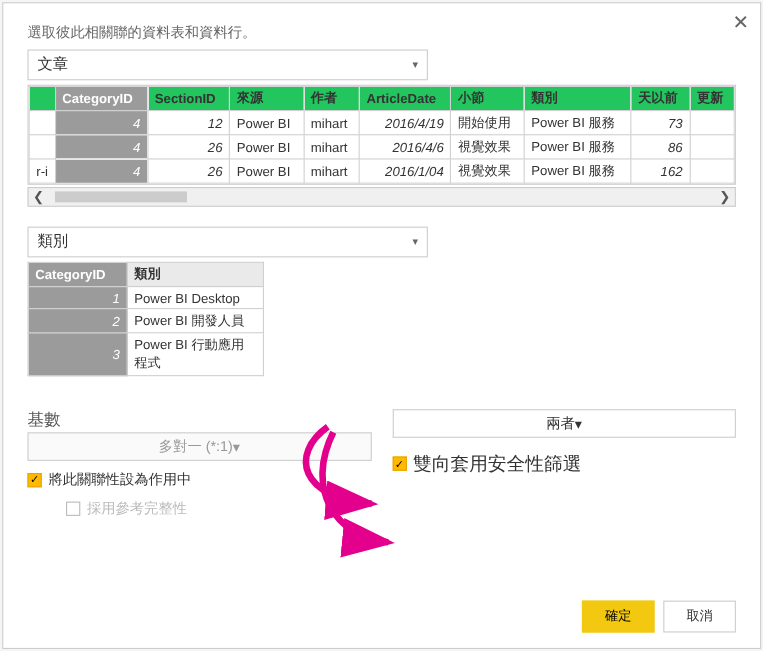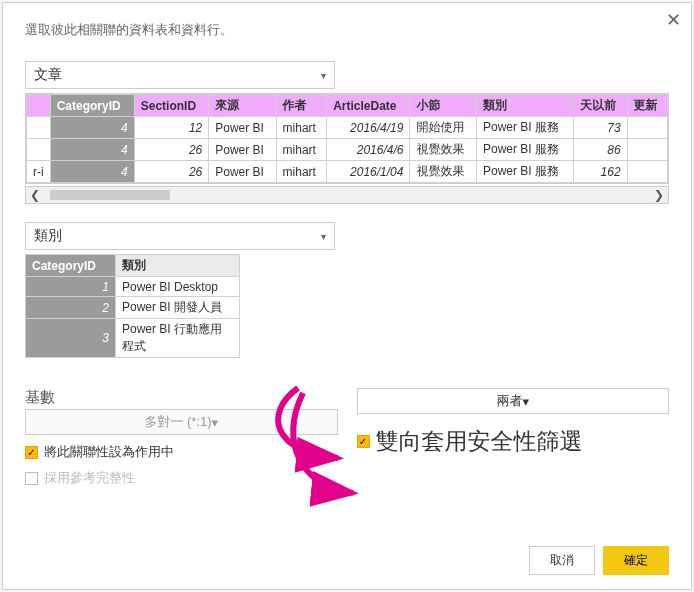--- a/index.html
+++ b/index.html
@@ -1,25 +1,25 @@
 <!DOCTYPE html>
 <html><head>
 <meta charset="utf-8">
 <style>
 * { box-sizing: border-box; margin: 0; padding: 0; }
 body { font-family: "Microsoft JhengHei", "Segoe UI", sans-serif; font-size: 13px; color: #333; background: #f5f5f5; width: 694px; height: 592px; overflow: hidden; }
 .dialog { background: #fff; border: 1px solid #ccc; width: 690px; height: 588px; margin: 2px; position: relative; padding: 18px 22px; }
 .close-x { position: absolute; top: 6px; right: 10px; font-size: 18px; color: #666; cursor: pointer; }
 .title { font-size: 22px; color: #444; font-weight: 400; margin-bottom: 8px; }
-.subtitle { font-size: 13px; color: #666; margin-bottom: 22px; }
-.dropdown { width: 310px; border: 1px solid #ccc; padding: 4px 8px; font-size: 14px; background: #fff; position: relative; margin-bottom: 4px; display: flex; justify-content: space-between; align-items: center; cursor: pointer; }
+.subtitle { font-size: 13px; color: #666; margin-bottom: 6px; }
+.dropdown { width: 364px; border: 1px solid #ccc; padding: 4px 8px; font-size: 14px; background: #fff; position: relative; margin-bottom: 4px; display: flex; justify-content: space-between; align-items: center; cursor: pointer; }
 .dropdown .caret { font-size: 10px; color: #666; }
 .tbl { border-collapse: collapse; width: 100%; font-size: 12px; }
 .tbl th, .tbl td { border: 1px solid #d0d0d0; padding: 2px 6px; height: 20px; text-align: left; white-space: nowrap; overflow: hidden; }
-.tbl th { background: #f0abfc; font-weight: bold; color: #333; }
+.tbl th { background: #22c55e; font-weight: bold; color: #333; }
 .tbl .hl-col { background: #9b9b9b; color: #fff; }
 .tbl td.hl { background: #9b9b9b; color: #fff; text-align: right; font-style: italic; }
 .tbl td.num { text-align: right; font-style: italic; margin-left: 35px; }
 .tbl-wrap { border: 1px solid #ccc; overflow: hidden; margin-bottom: 2px; }
 .scrollbar { display: flex; align-items: center; justify-content: space-between; background: #f0f0f0; border: 1px solid #ccc; height: 18px; padding: 0 4px; }
 .scrollbar .thumb { background: #ccc; height: 10px; width: 120px; margin-left: 6px; }
 .scrollbar .arrow { font-size: 12px; color: #555; cursor: pointer; }
 .section2 { margin-top: 18px; }
 .tbl2-wrap { width: 215px; }
 .tbl2 { border-collapse: collapse; width: 100%; font-size: 12px; }
@@ -27,22 +27,22 @@
 .tbl2 th { background: #eaeaea; font-weight: bold; }
 .tbl2 td.hlnum { background: #9b9b9b; color: #fff; text-align: right; font-style: italic; }
 .lower { display: flex; gap: 19px; margin-top: 30px; }
 .lower-col { flex: 1; }
 .label { font-size: 15px; color: #555; margin-bottom: 2px; }
 .sel { width: 100%; border: 1px solid #ccc; padding: 3px 6px; font-size: 13px; display: flex; justify-content: center; align-items: center; background: #fff; }
 .sel.disabled { color: #999; background: #fafafa; }
 .chk-row { display: flex; align-items: center; gap: 6px; margin-top: 8px; font-size: 13px; }
 .chk { width: 13px; height: 13px; border: 1px solid #e8a500; background: #ffb900; display: inline-flex; align-items: center; justify-content: center; font-size: 10px; color: #000; }
 .chk.empty { background: #fff; border: 1px solid #bbb; }
-.chk-row.disabled { color: #bbb; }
-.big-label { font-size: 23px; color: #333; font-family: Liberation Serif, serif; }
+.chk-row.disabled { color: #bbb; margin-left: 35px; }
+.big-label { font-size: 17px; color: #333; font-family: Liberation Serif, serif; }
 .footer { position: absolute; bottom: 14px; right: 22px; display: flex; gap: 8px; }
 .btn { padding: 5px 20px; font-size: 12px; border: 1px solid #ccc; cursor: pointer; }
 .btn-primary { background: #f2c811; border-color: #f2c811; color: #000; }
 .btn-default { background: #fff; color: #333; }
 svg.annot { position: absolute; pointer-events: none; }
 </style>
 </head>
 <body>
 
 <div class="dialog">
@@ -176,16 +176,16 @@
     <defs>
       <marker id="ah" markerWidth="10" markerHeight="10" refX="7" refY="3" orient="auto">
         <path d="M0,0 L8,3 L0,6 Z" fill="#e3008c"></path>
       </marker>
     </defs>
     <path d="M55,5 C20,30 30,70 95,75" stroke="#e3008c" stroke-width="6" fill="none" marker-end="url(#ah)"></path>
     <path d="M60,10 C35,60 60,105 110,110" stroke="#e3008c" stroke-width="6" fill="none" marker-end="url(#ah)"></path>
   </svg>
 
   <div class="footer">
+    <button class="btn btn-primary">確定</button>
     <button class="btn btn-default">取消</button>
-    <button class="btn btn-primary">確定</button>
   </div>
 </div>
 
 </body></html>

